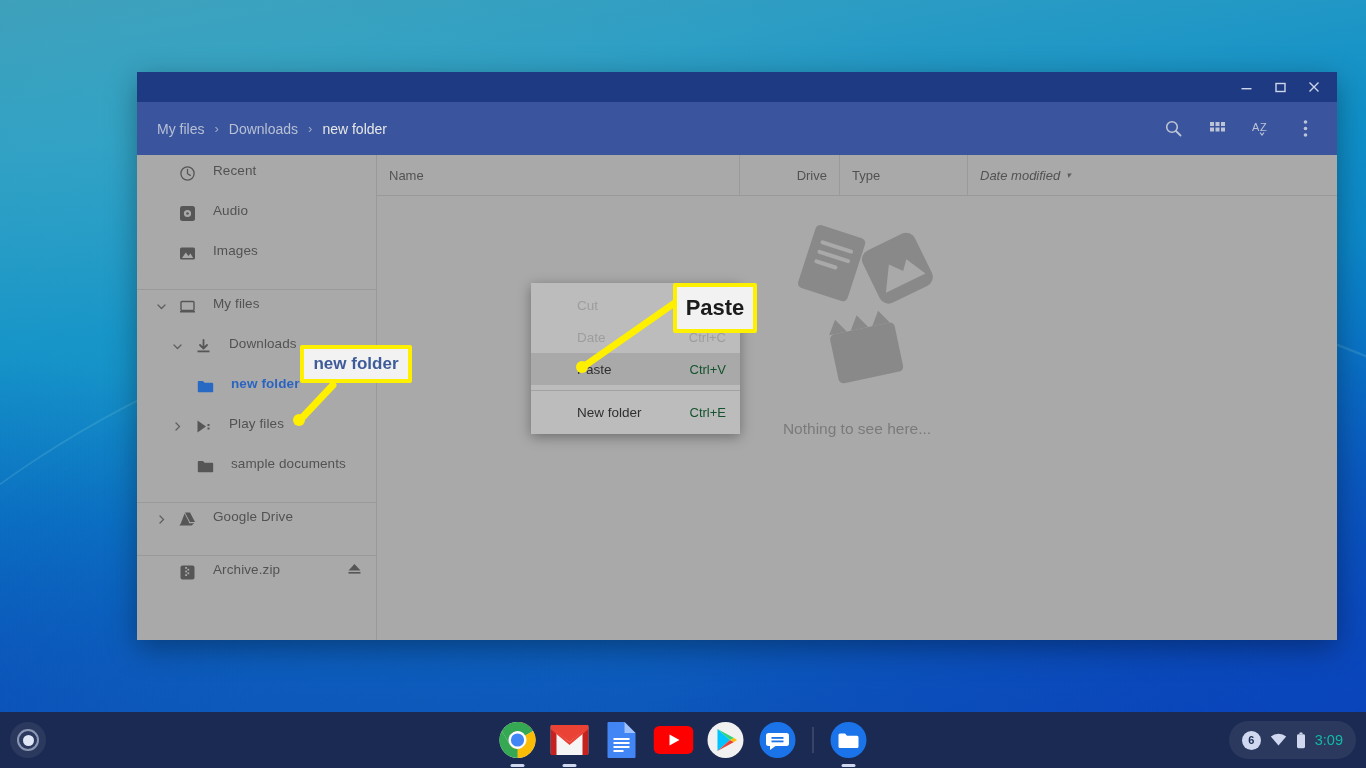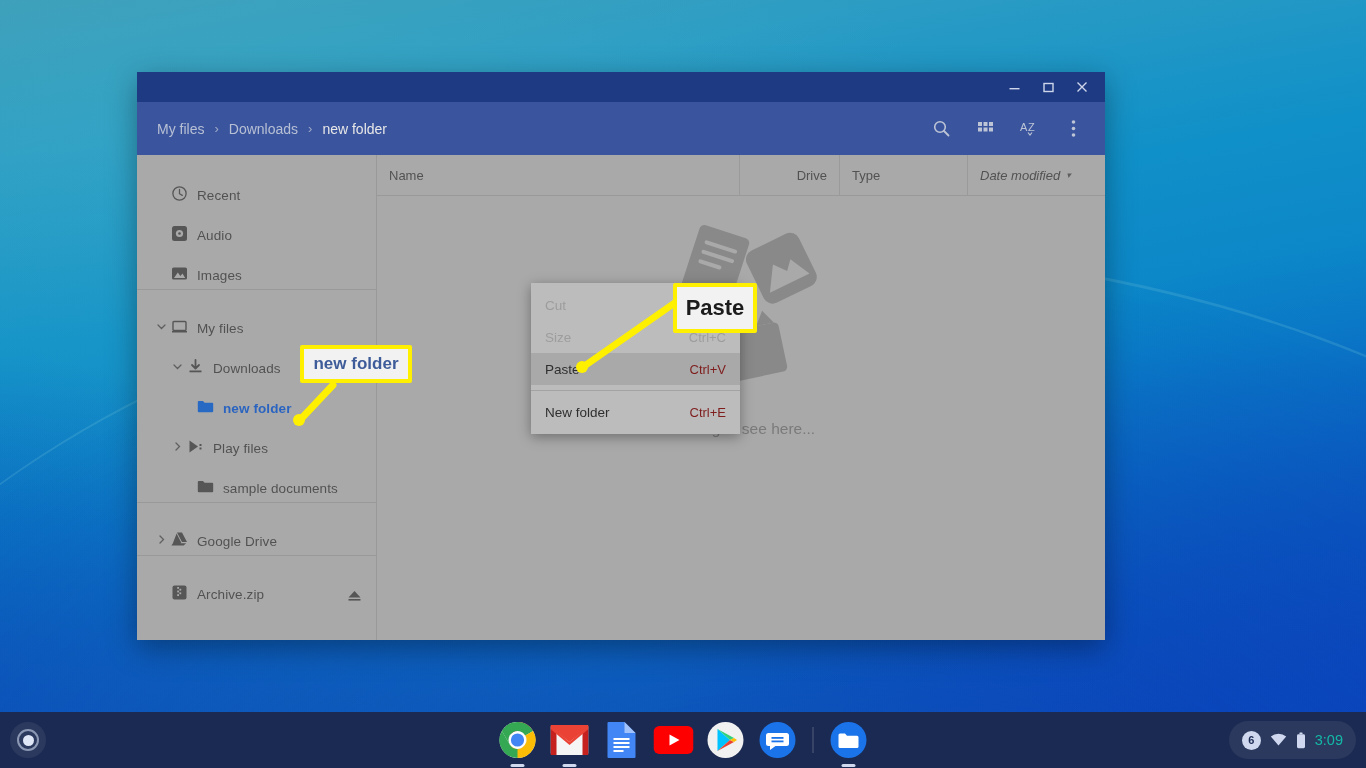--- a/index.html
+++ b/index.html
@@ -45,21 +45,21 @@
     width: 2200px; height: 1500px;
     border-radius: 50%;
     border-top: 3px solid rgba(120,200,220,0.22);
     background: radial-gradient(ellipse at 50% 50%, rgba(10,55,175,0.55) 0%, rgba(10,55,175,0.0) 70%);
   }
 
   
   #files-window {
     position: absolute;
     left: 137px; top: 72px;
-    width: 968px; height: 568px;
+    width: 1200px; height: 568px;
     box-shadow: 0 8px 28px rgba(0,0,0,0.35);
     overflow: hidden;
     background: #b3b3b3;
   }
   .titlebar {
     height: 30px;
     background: #1e3a82;
     display: flex;
     align-items: center;
     justify-content: flex-end;
@@ -115,24 +115,24 @@
   
   .sidebar {
     width: 240px;
     background: #b4b4b4;
     border-right: 1px solid #a0a0a0;
     padding-top: 8px;
     overflow: hidden;
   }
   .nav-item {
     display: flex;
-    align-items: flex-end;
+    align-items: flex-start;
     height: 40px;
     padding-left: 14px;
-    gap: 0;
+    gap: 8px;
     font-size: 13px;
     color: #4a4a4a;
   }
   .nav-item .twisty {
     width: 20px; height: 20px;
     display: flex; align-items: center; justify-content: center;
     color: #5a5a5a; flex: 0 0 20px;
   }
   .nav-item .twisty-spacer { width: 20px; flex: 0 0 20px; }
   .nav-item .nav-icon {
@@ -224,22 +224,22 @@
     z-index: 40;
   }
   .menu-item {
     display: flex;
     align-items: center;
     height: 32px;
     padding: 0 14px;
     font-size: 13.5px;
     color: #2f2f2f;
   }
-  .menu-item .mi-label { flex: 1; }
-  .menu-item .mi-accel { color: #7f1d1d; font-size: 13px; }
+  .menu-item .mi-label { flex: 1; margin-left: 32px; }
+  .menu-item .mi-accel { color: #14532d; font-size: 13px; }
   .menu-item.disabled .mi-label,
   .menu-item.disabled .mi-accel { color: #9d9d9d; }
   .menu-item.highlight { background: #a9a9a9; }
   .menu-sep { height: 1px; background: #a3a3a3; margin: 5px 0; }
 
   
   .callout {
     position: absolute;
     background: #f2f2f2;
     border: 4px solid #fff000;
@@ -621,21 +621,21 @@
 
     <div class="dim"></div>
   </div>
 
   <div id="context-menu">
     <div class="menu-item disabled">
       <span class="mi-label">Cut</span>
       <span class="mi-accel">Ctrl+X</span>
     </div>
     <div class="menu-item disabled">
-      <span class="mi-label">Size</span>
+      <span class="mi-label">Date</span>
       <span class="mi-accel">Ctrl+C</span>
     </div>
     <div class="menu-item highlight">
       <span class="mi-label">Paste</span>
       <span class="mi-accel">Ctrl+V</span>
     </div>
     <div class="menu-sep"></div>
     <div class="menu-item">
       <span class="mi-label">New folder</span>
       <span class="mi-accel">Ctrl+E</span>

